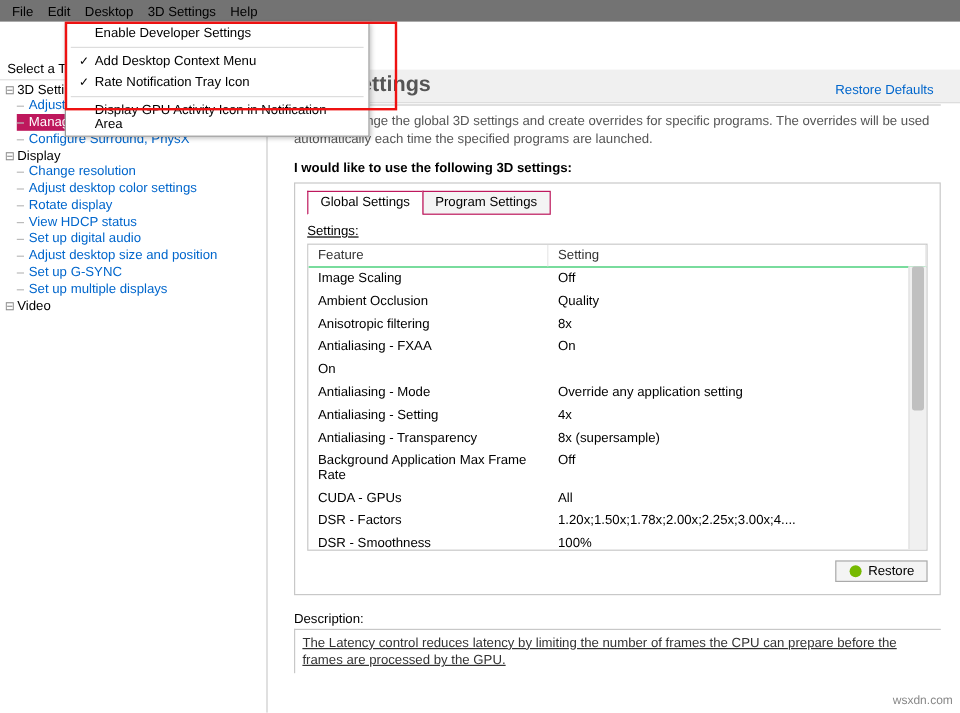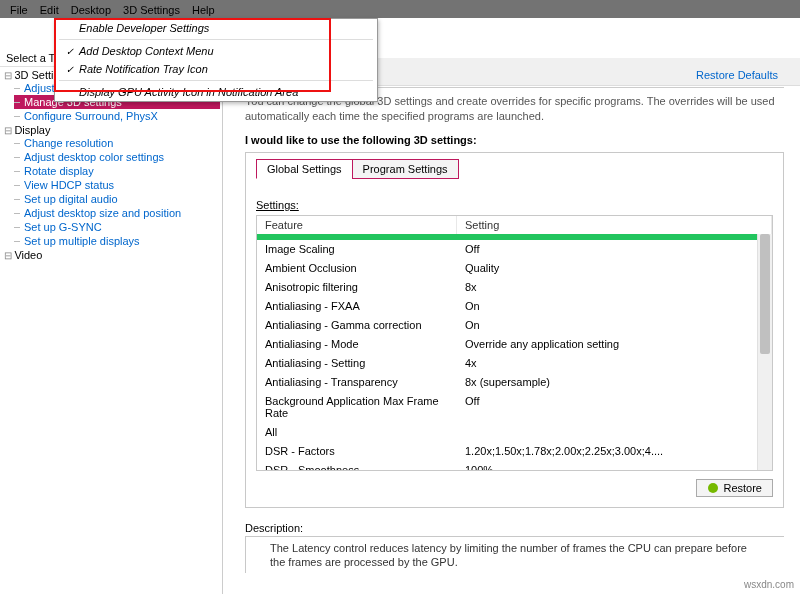--- a/index.html
+++ b/index.html
@@ -25,41 +25,41 @@
     .page-head { display:flex; justify-content:space-between; align-items:flex-end; border-bottom:1px solid #ccc; padding-bottom:6px; margin-bottom:6px; }
     .page-title { font-size:18px; color:#555; font-weight:600; }
     .restore-defaults { color:#0066cc; cursor:pointer; margin-right:6px; }
     .page-desc { color:#555; margin-bottom:10px; line-height:1.35; }
     .box-label { font-weight:bold; margin:8px 0 6px; }
     .settings-box { border:1px solid #c8c8c8; padding:6px 10px 10px; }
     .tabs { display:flex; gap:0; margin-bottom:6px; }
     .tab { padding:3px 10px; border:1px solid #be185d; background:#f4f4f4; cursor:pointer; }
     .tab.active { background:#fff; border-bottom-color:#fff; }
     .tab + .tab { margin-left:-1px; }
-    .settings-label { margin:20px 0 4px;text-decoration:underline; }
+    .settings-label { margin:8px 0 4px;text-decoration:underline; }
     .table-wrap { border:1px solid #c8c8c8; height:256px; overflow:hidden; position:relative; }
-    .table-header { display:flex; background:#fff; border-bottom:6px solid #22c55e; }
+    .table-header { display:flex; background:#fff; border-bottom:1px solid #22c55e; }
     .th { padding:3px 8px; border-right:1px solid #e8e8e8; color:#333; }
     .th.feature { width:200px; }
     .th.setting { flex:1; }
     .table-body { overflow-y:hidden; }
     .tr { display:flex; padding:2px 0; }
     .td { padding:1.5px 8px; }
     .td.feature { width:200px; }
     .td.setting { flex:1; }
     .scrollbar { position:absolute; right:0; top:18px; bottom:0; width:15px; background:#f0f0f0; border-left:1px solid #e0e0e0; }
     .scroll-thumb { position:absolute; left:2px; right:2px; top:0; height:120px; background:#c0c0c0; border-radius:2px; }
     .restore-row { display:flex; justify-content:flex-end; margin-top:8px; }
     .restore-btn { display:flex; align-items:center; gap:4px; padding:2px 10px; border:1px solid #aaa; background:#f4f4f4; cursor:pointer; }
     .restore-btn svg { width:12px; height:12px; }
     .desc-panel { margin-top:14px; }
     .desc-label { margin-bottom:2px; }
-    .desc-text { border:1px solid #c8c8c8; border-bottom:none; border-right:none; padding:4px 24px; color:#333; line-height:1.3; }
+    .desc-text { border:1px solid #c8c8c8; border-bottom:none; border-right:none; padding:4px 6px; color:#333; line-height:1.3;text-decoration:underline; }
     
-    .dropdown { position:absolute; top:18px; left:54px; width:324px; background:#fff; border:1px solid #999; box-shadow:1px 2px 4px rgba(0,0,0,.25); z-index:50;font-style:italic; }
+    .dropdown { position:absolute; top:18px; left:54px; width:254px; background:#fff; border:1px solid #999; box-shadow:1px 2px 4px rgba(0,0,0,.25); z-index:50; }
     .highlight { position:absolute; top:18px; left:54px; width:277px; height:74px; border:2px solid #e11; z-index:60; pointer-events:none; }
     .dd-item { display:flex; align-items:center; padding:3px 10px 3px 6px; cursor:default; }
     .dd-check { width:18px; text-align:center; font-size:10px; }
     .dd-sep { height:1px; background:#ddd; margin:2px 4px; }
     .watermark { position:absolute; right:6px; bottom:4px; color:#888; font-size:10px; }
   </style>
 </head>
 <body>
 
 <div class="menubar">
@@ -171,40 +171,40 @@
             </div>
             <div class="tr">
               <div class="td feature">Anisotropic filtering</div>
               <div class="td setting">8x</div>
             </div>
             <div class="tr">
               <div class="td feature">Antialiasing - FXAA</div>
               <div class="td setting">On</div>
             </div>
             <div class="tr">
-              <div class="td feature">Antialiasing - Gamma correction</div>
               <div class="td setting">On</div>
             </div>
             <div class="tr">
               <div class="td feature">Antialiasing - Mode</div>
               <div class="td setting">Override any application setting</div>
             </div>
             <div class="tr">
               <div class="td feature">Antialiasing - Setting</div>
               <div class="td setting">4x</div>
             </div>
             <div class="tr">
               <div class="td feature">Antialiasing - Transparency</div>
               <div class="td setting">8x (supersample)</div>
             </div>
             <div class="tr">
               <div class="td feature">Background Application Max Frame Rate</div>
               <div class="td setting">Off</div>
             </div>
             <div class="tr">
+              <div class="td feature">CUDA - GPUs</div>
               <div class="td setting">All</div>
             </div>
             <div class="tr">
               <div class="td feature">DSR - Factors</div>
               <div class="td setting">1.20x;1.50x;1.78x;2.00x;2.25x;3.00x;4....</div>
             </div>
             <div class="tr">
               <div class="td feature">DSR - Smoothness</div>
               <div class="td setting">100%</div>
             </div>

